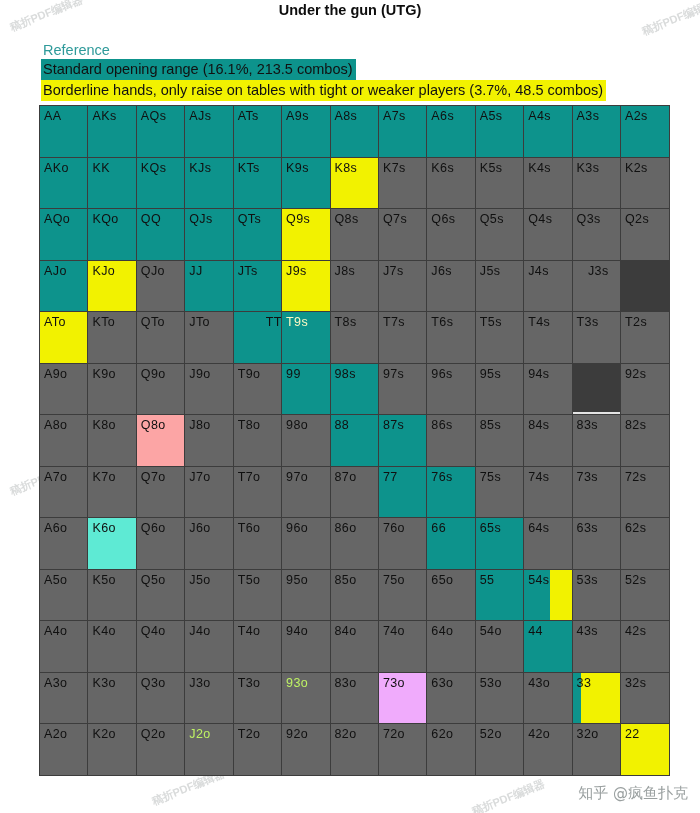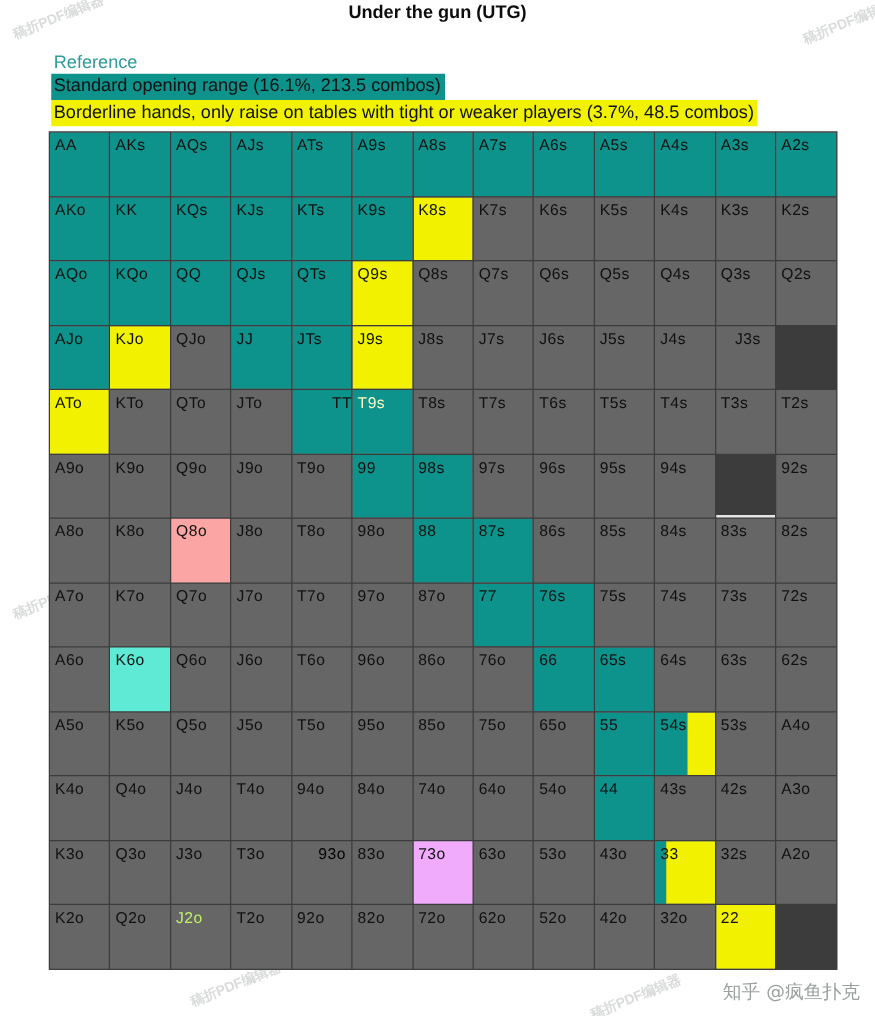--- a/index.html
+++ b/index.html
@@ -604,20 +604,23 @@
     </div>
     <div class="cell" style="background: rgb(102, 102, 102);">
       <span class="fill" style="width: 55%; background: rgb(13, 147, 140);"></span>
       <span class="fill2" style="width: 45%; background: rgb(242, 242, 0);"></span>
       <span class="lbl" style="color: rgb(16, 16, 16);">54s</span>
     </div>
     <div class="cell" style="background: rgb(102, 102, 102);">
       <span class="lbl" style="color: rgb(16, 16, 16);">53s</span>
     </div>
     <div class="cell" style="background: rgb(102, 102, 102);">
+      <span class="lbl" style="color: rgb(16, 16, 16);">52s</span>
+    </div>
+    <div class="cell" style="background: rgb(102, 102, 102);">
       <span class="lbl" style="color: rgb(16, 16, 16);">A4o</span>
     </div>
     <div class="cell" style="background: rgb(102, 102, 102);">
       <span class="lbl" style="color: rgb(16, 16, 16);">K4o</span>
     </div>
     <div class="cell" style="background: rgb(102, 102, 102);">
       <span class="lbl" style="color: rgb(16, 16, 16);">Q4o</span>
     </div>
     <div class="cell" style="background: rgb(102, 102, 102);">
       <span class="lbl" style="color: rgb(16, 16, 16);">J4o</span>
@@ -659,21 +662,21 @@
     <div class="cell" style="background: rgb(102, 102, 102);">
       <span class="lbl" style="color: rgb(16, 16, 16);">Q3o</span>
     </div>
     <div class="cell" style="background: rgb(102, 102, 102);">
       <span class="lbl" style="color: rgb(16, 16, 16);">J3o</span>
     </div>
     <div class="cell" style="background: rgb(102, 102, 102);">
       <span class="lbl" style="color: rgb(16, 16, 16);">T3o</span>
     </div>
     <div class="cell" style="background: rgb(102, 102, 102);">
-      <span class="lbl" style="color: #000000; margin-left: 17px;">93o</span>
+      <span class="lbl" style="color: #bef264;">93o</span>
     </div>
     <div class="cell" style="background: rgb(102, 102, 102);">
       <span class="lbl" style="color: rgb(16, 16, 16);">83o</span>
     </div>
     <div class="cell" style="background: #f0abfc;">
       <span class="lbl" style="color: rgb(16, 16, 16);">73o</span>
     </div>
     <div class="cell" style="background: rgb(102, 102, 102);">
       <span class="lbl" style="color: rgb(16, 16, 16);">63o</span>
     </div>

